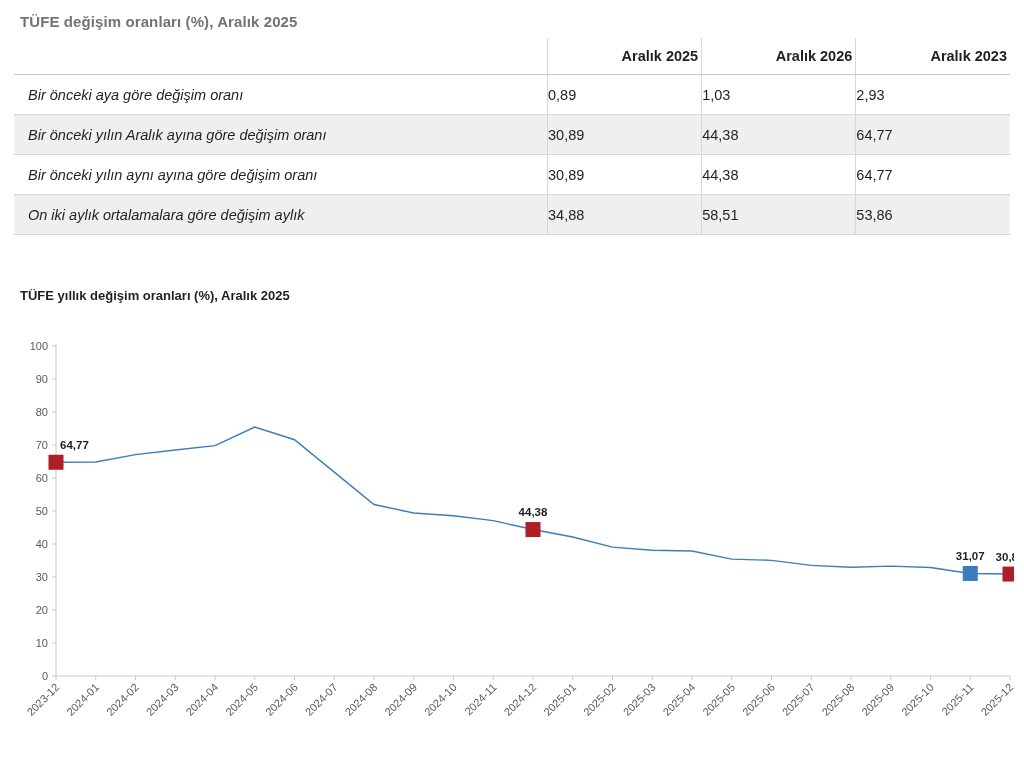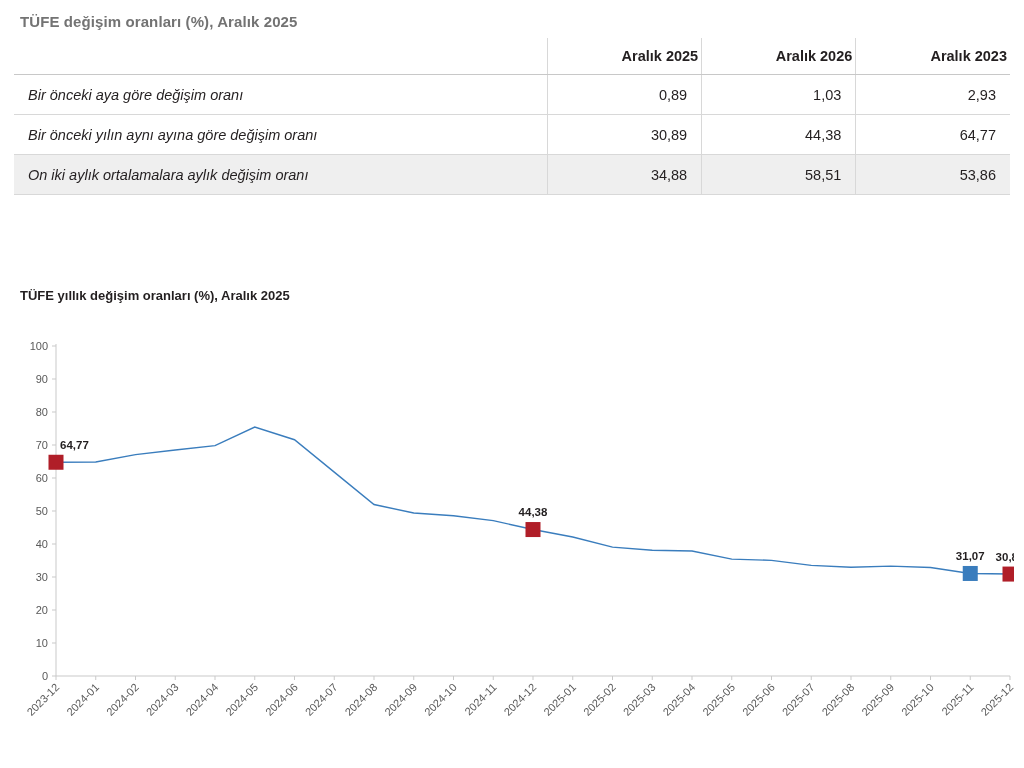--- a/index.html
+++ b/index.html
@@ -58,21 +58,21 @@
     height: 39px;
     border-bottom: 1px solid #d8d8d8;
   }
   table.tufe-table tbody td.label {
     text-align: left;
     padding-left: 14px;
     white-space: nowrap;
     font-style: italic;
   }
   table.tufe-table tbody td.val {
-    text-align: right;
+    text-align: left;
     padding-right: 14px;
     border-left: 1px solid #d8d8d8;
     white-space: nowrap;
   }
   table.tufe-table tbody tr.alt td {
     background: #efefef;
   }
   .col-label { width: 533px; }
   .col-v { width: 154px; }
 
@@ -134,28 +134,34 @@
         <th>Aralık 2023</th>
       </tr>
     </thead>
     <tbody>
       <tr>
         <td class="label">Bir önceki aya göre değişim oranı</td>
         <td class="val">0,89</td>
         <td class="val">1,03</td>
         <td class="val">2,93</td>
       </tr>
+      <tr class="alt">
+        <td class="label">Bir önceki yılın Aralık ayına göre değişim oranı</td>
+        <td class="val">30,89</td>
+        <td class="val">44,38</td>
+        <td class="val">64,77</td>
+      </tr>
       <tr>
         <td class="label">Bir önceki yılın aynı ayına göre değişim oranı</td>
         <td class="val">30,89</td>
         <td class="val">44,38</td>
         <td class="val">64,77</td>
       </tr>
       <tr class="alt">
-        <td class="label">On iki aylık ortalamalara aylık değişim oranı</td>
+        <td class="label">On iki aylık ortalamalara göre değişim aylık</td>
         <td class="val">34,88</td>
         <td class="val">58,51</td>
         <td class="val">53,86</td>
       </tr>
     </tbody>
   </table>
 
   <div class="chart-title">TÜFE yıllık değişim oranları (%), Aralık 2025</div>
 
   <div class="chart-area">

